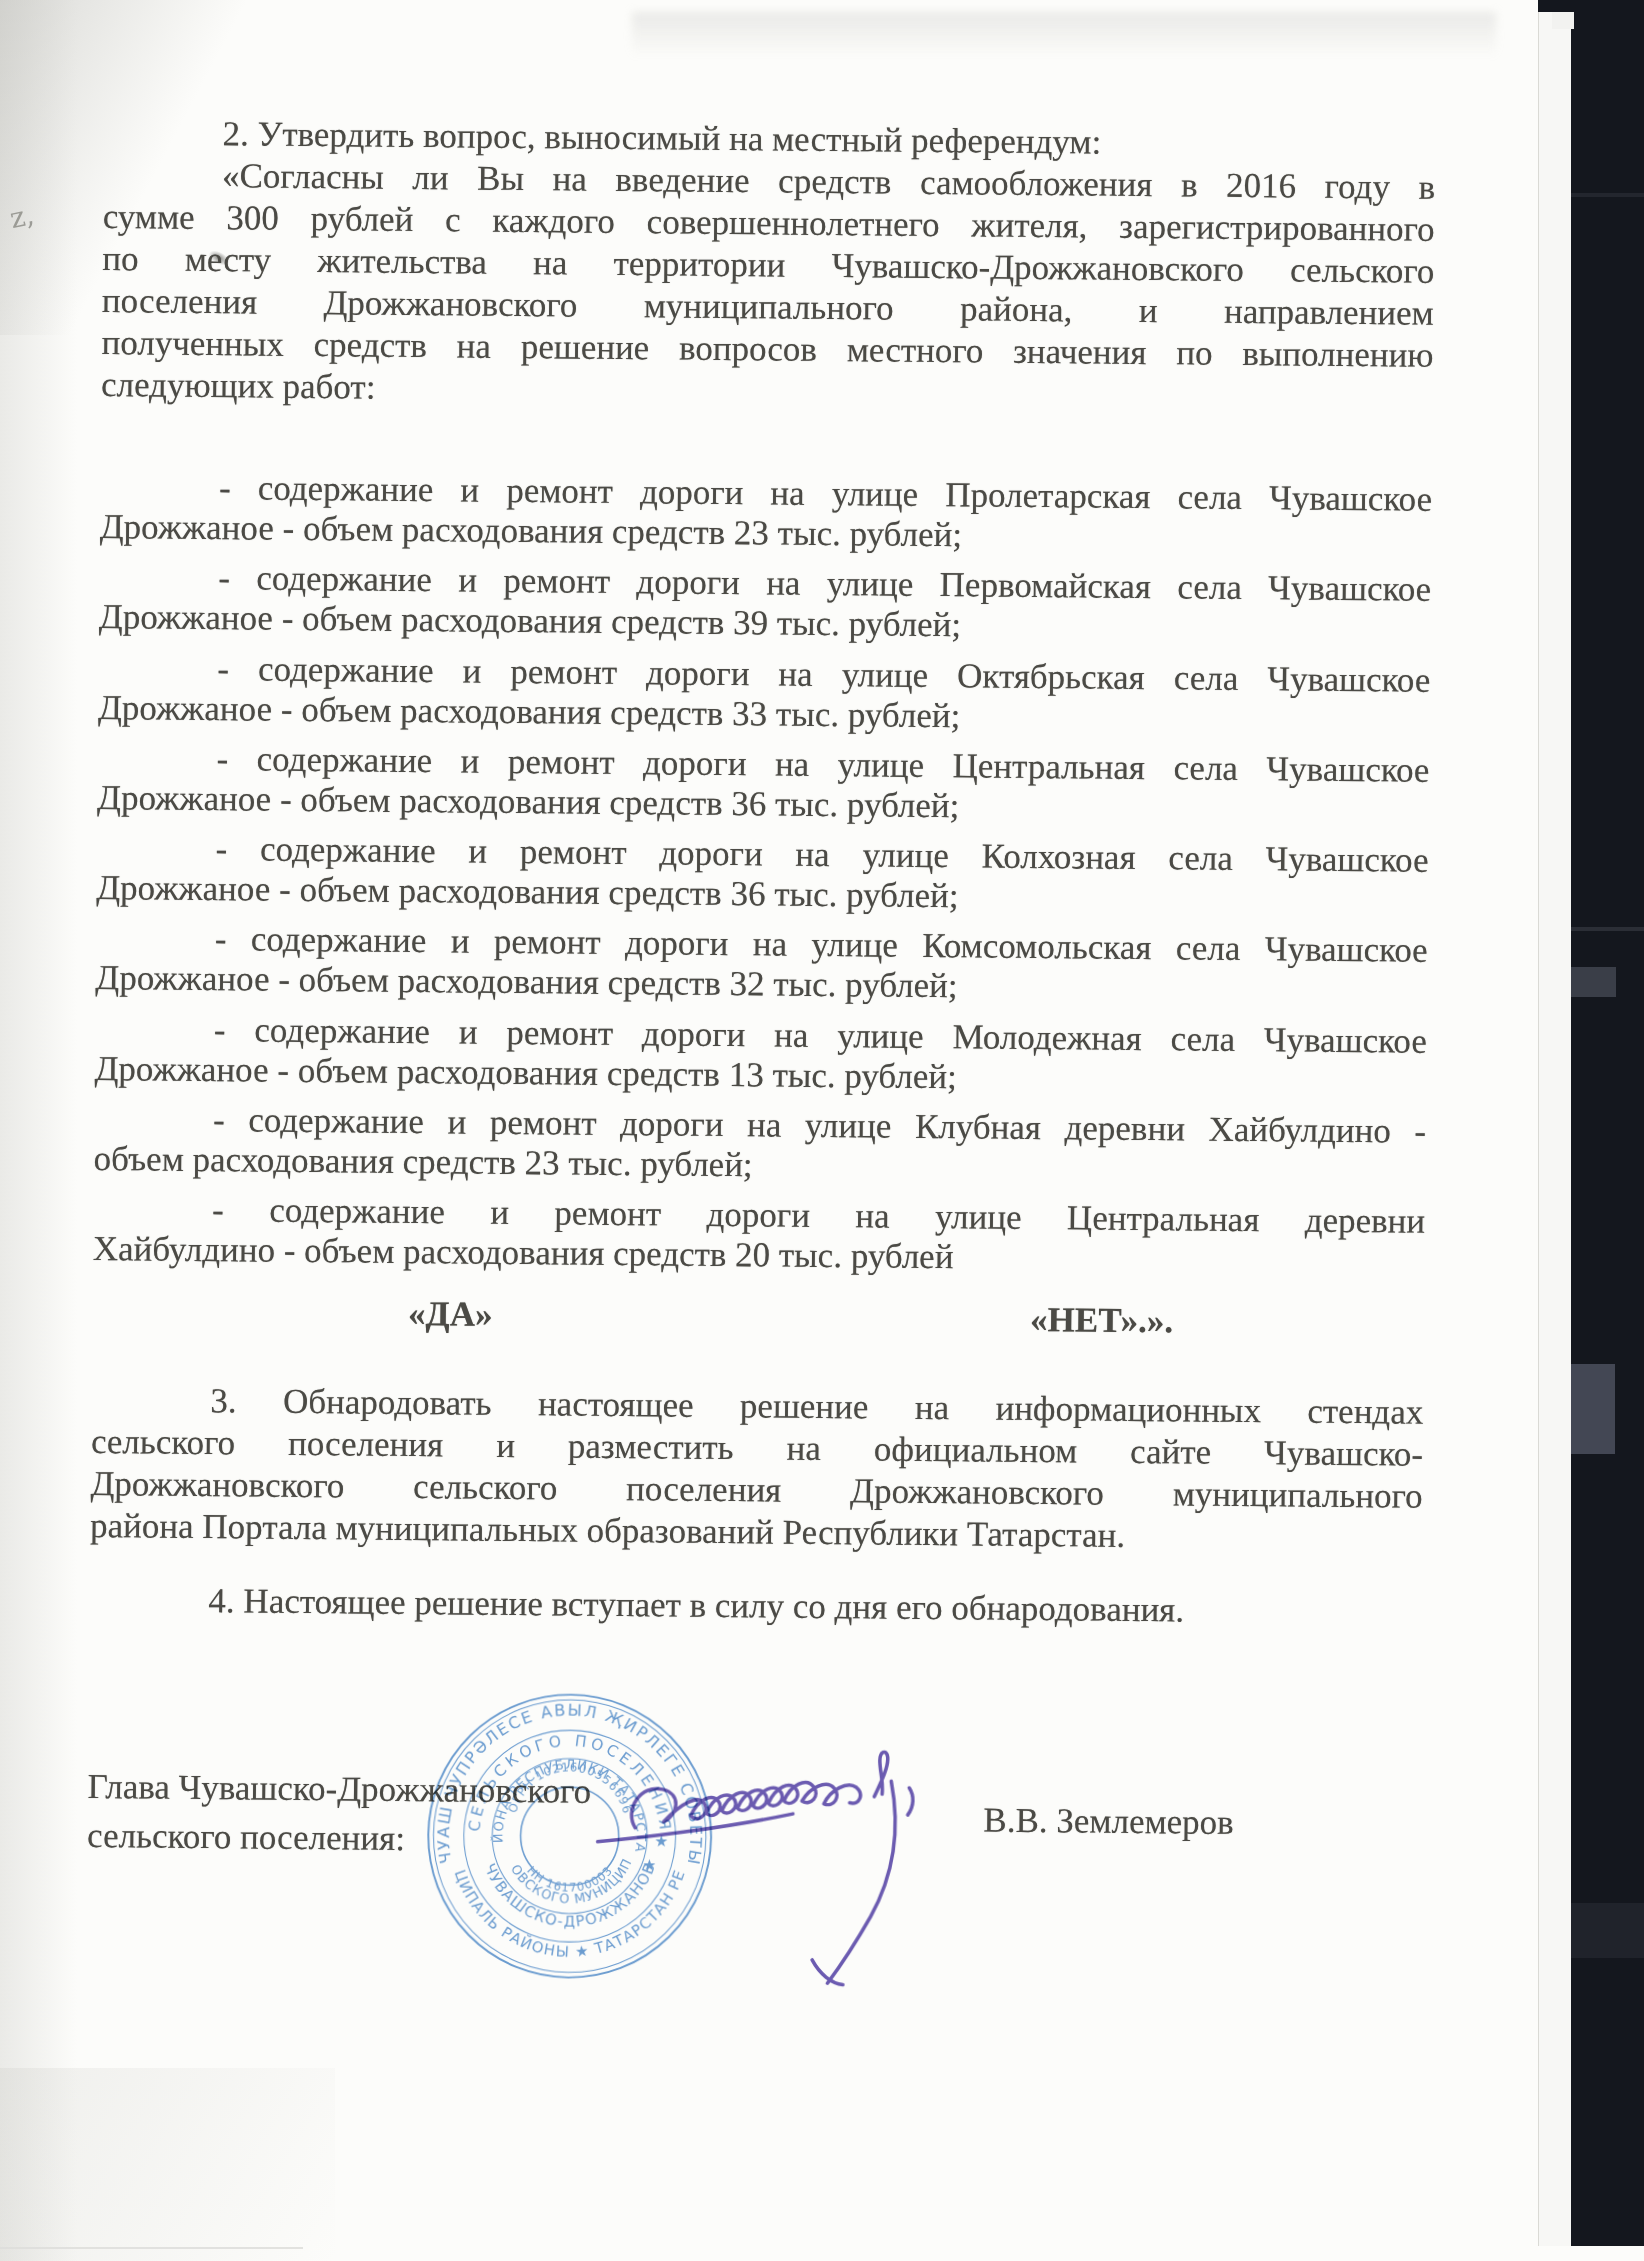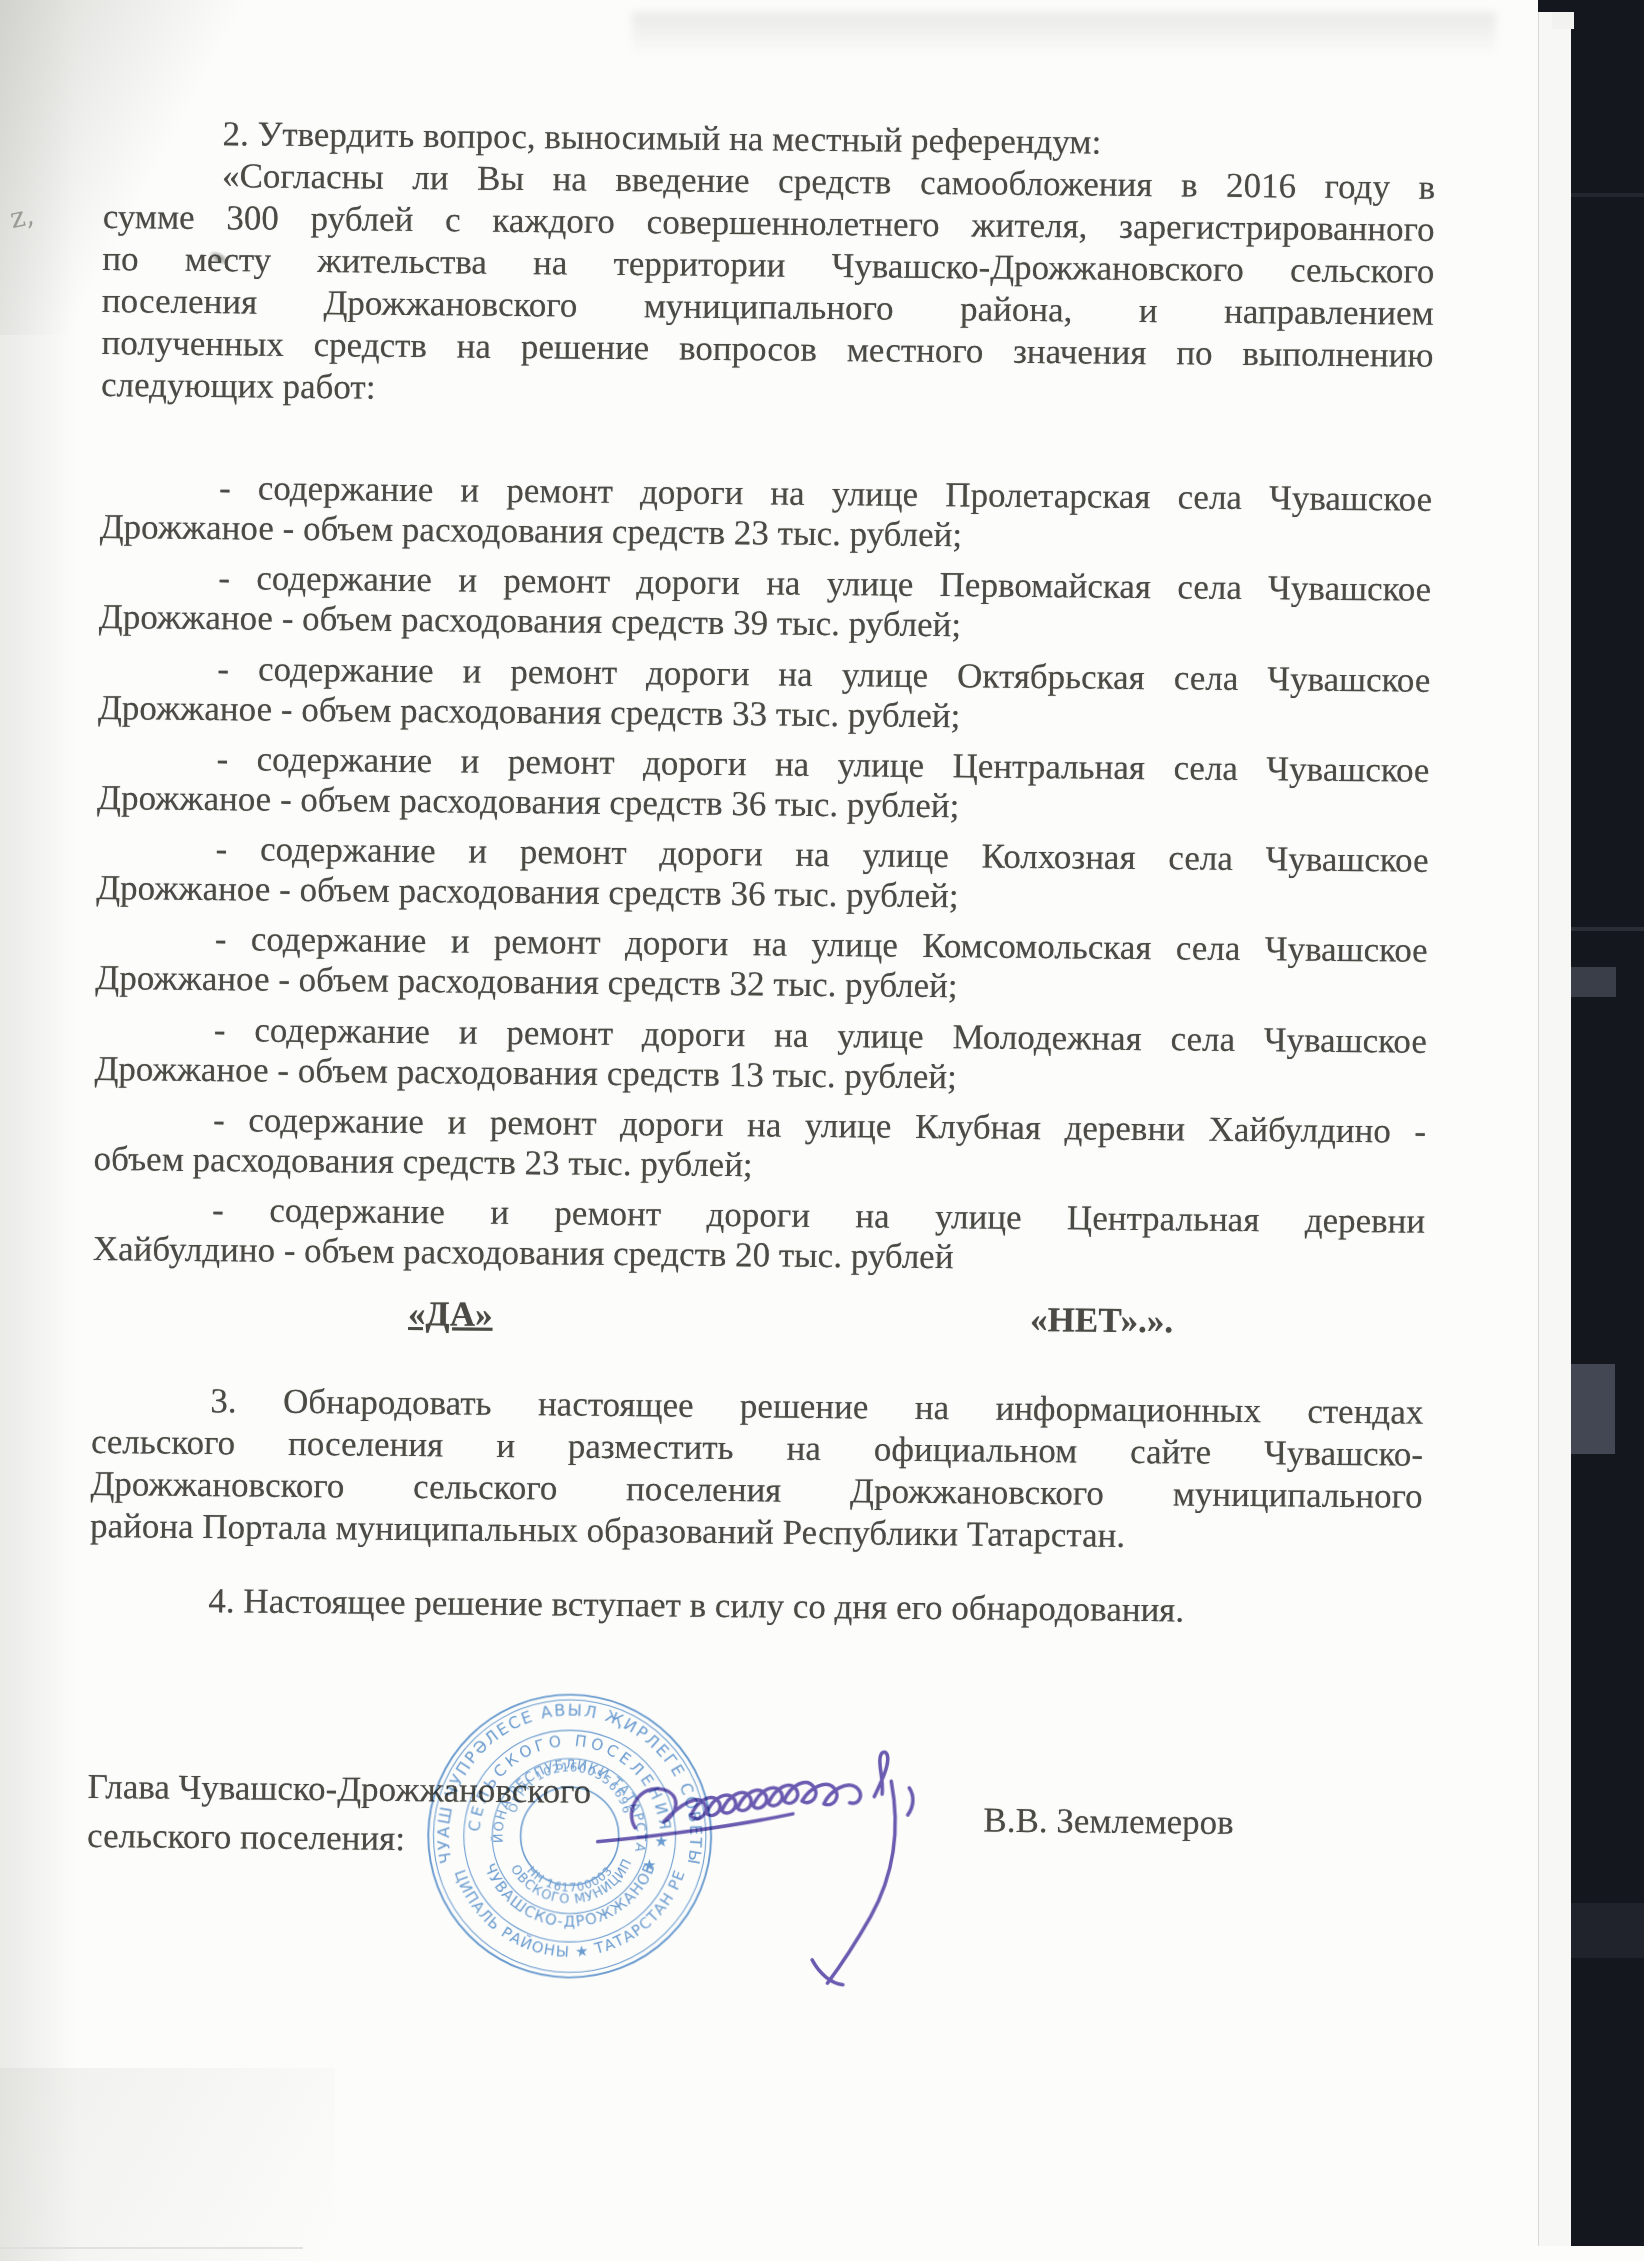--- a/index.html
+++ b/index.html
@@ -37,21 +37,21 @@
     font-family:"Liberation Serif","DejaVu Serif",serif;font-size:35px;line-height:42px;
     color:#4b4a45;text-shadow:0 0 0.9px rgba(77,76,70,.55);}
   .jline{text-align:justify;}
   .stretch{text-align-last:justify;}
   .ind{text-indent:119px;}
   .question{margin-top:0;}
   .works{margin-top:61px;}
   .works .jline{line-height:40px;}
   .works .item{margin-bottom:10.3px;}
   .vote{position:relative;height:41px;margin-top:20.6px;font-weight:bold;}
-  .vote .yes{position:absolute;left:316px;text-decoration:underline;}
+  .vote .yes{position:absolute;left:316px;}
   .vote .no{position:absolute;left:938px;}
   .p3{margin-top:48px;}
   .p4{margin-top:32px;}
   .sig{margin-top:141px;line-height:49px;}
   
   .stamp{position:absolute;left:428px;top:1690px;width:297px;height:297px;
     opacity:.82;mix-blend-mode:multiply;filter:blur(0.3px);}
   .stamp text{font-family:"DejaVu Sans","Liberation Sans",sans-serif;fill:#4a86c6;}
   .sig-svg{position:absolute;left:580px;top:1703px;width:413px;height:310px;
     mix-blend-mode:multiply;opacity:.9;filter:blur(0.3px);}

